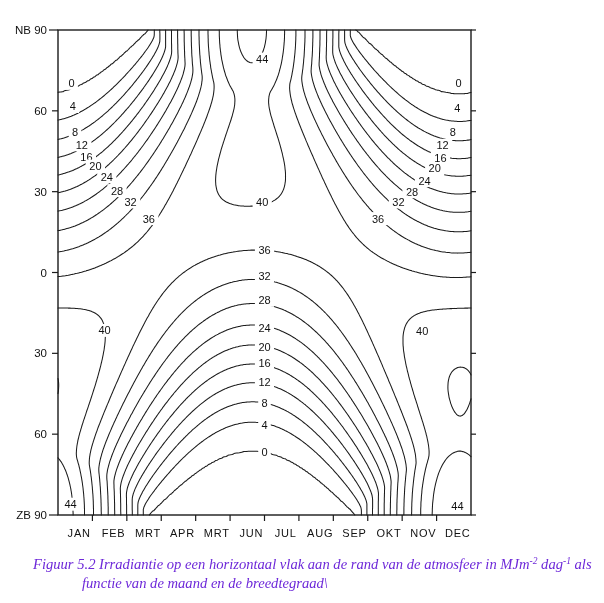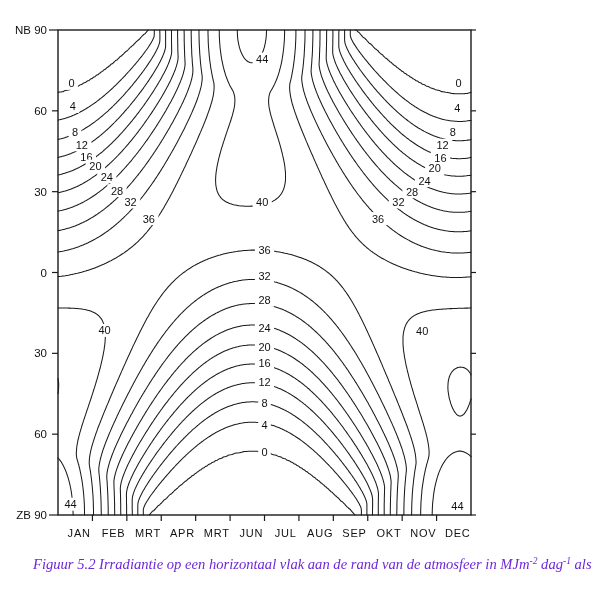--- a/index.html
+++ b/index.html
@@ -156,13 +156,14 @@
       <text x="264.5" y="406.5">8</text>
       <rect x="258.2" y="418.2" width="12.6" height="13" fill="#ffffff"></rect>
       <text x="264.5" y="428.6">4</text>
       <rect x="258.2" y="445.4" width="12.6" height="13" fill="#ffffff"></rect>
       <text x="264.5" y="455.8">0</text>
     </g>
   </svg>
 
 <div class="caption">
   <div><span>Figuur 5.2 Irradiantie op een horizontaal vlak aan de rand van de atmosfeer in MJm</span><span class="sup">-2</span><span> dag</span><span class="sup">-1</span><span> als</span></div>
+  <div class="line2">functie van de maand en de breedtegraad\</div>
 </div>
 
 </body></html>

